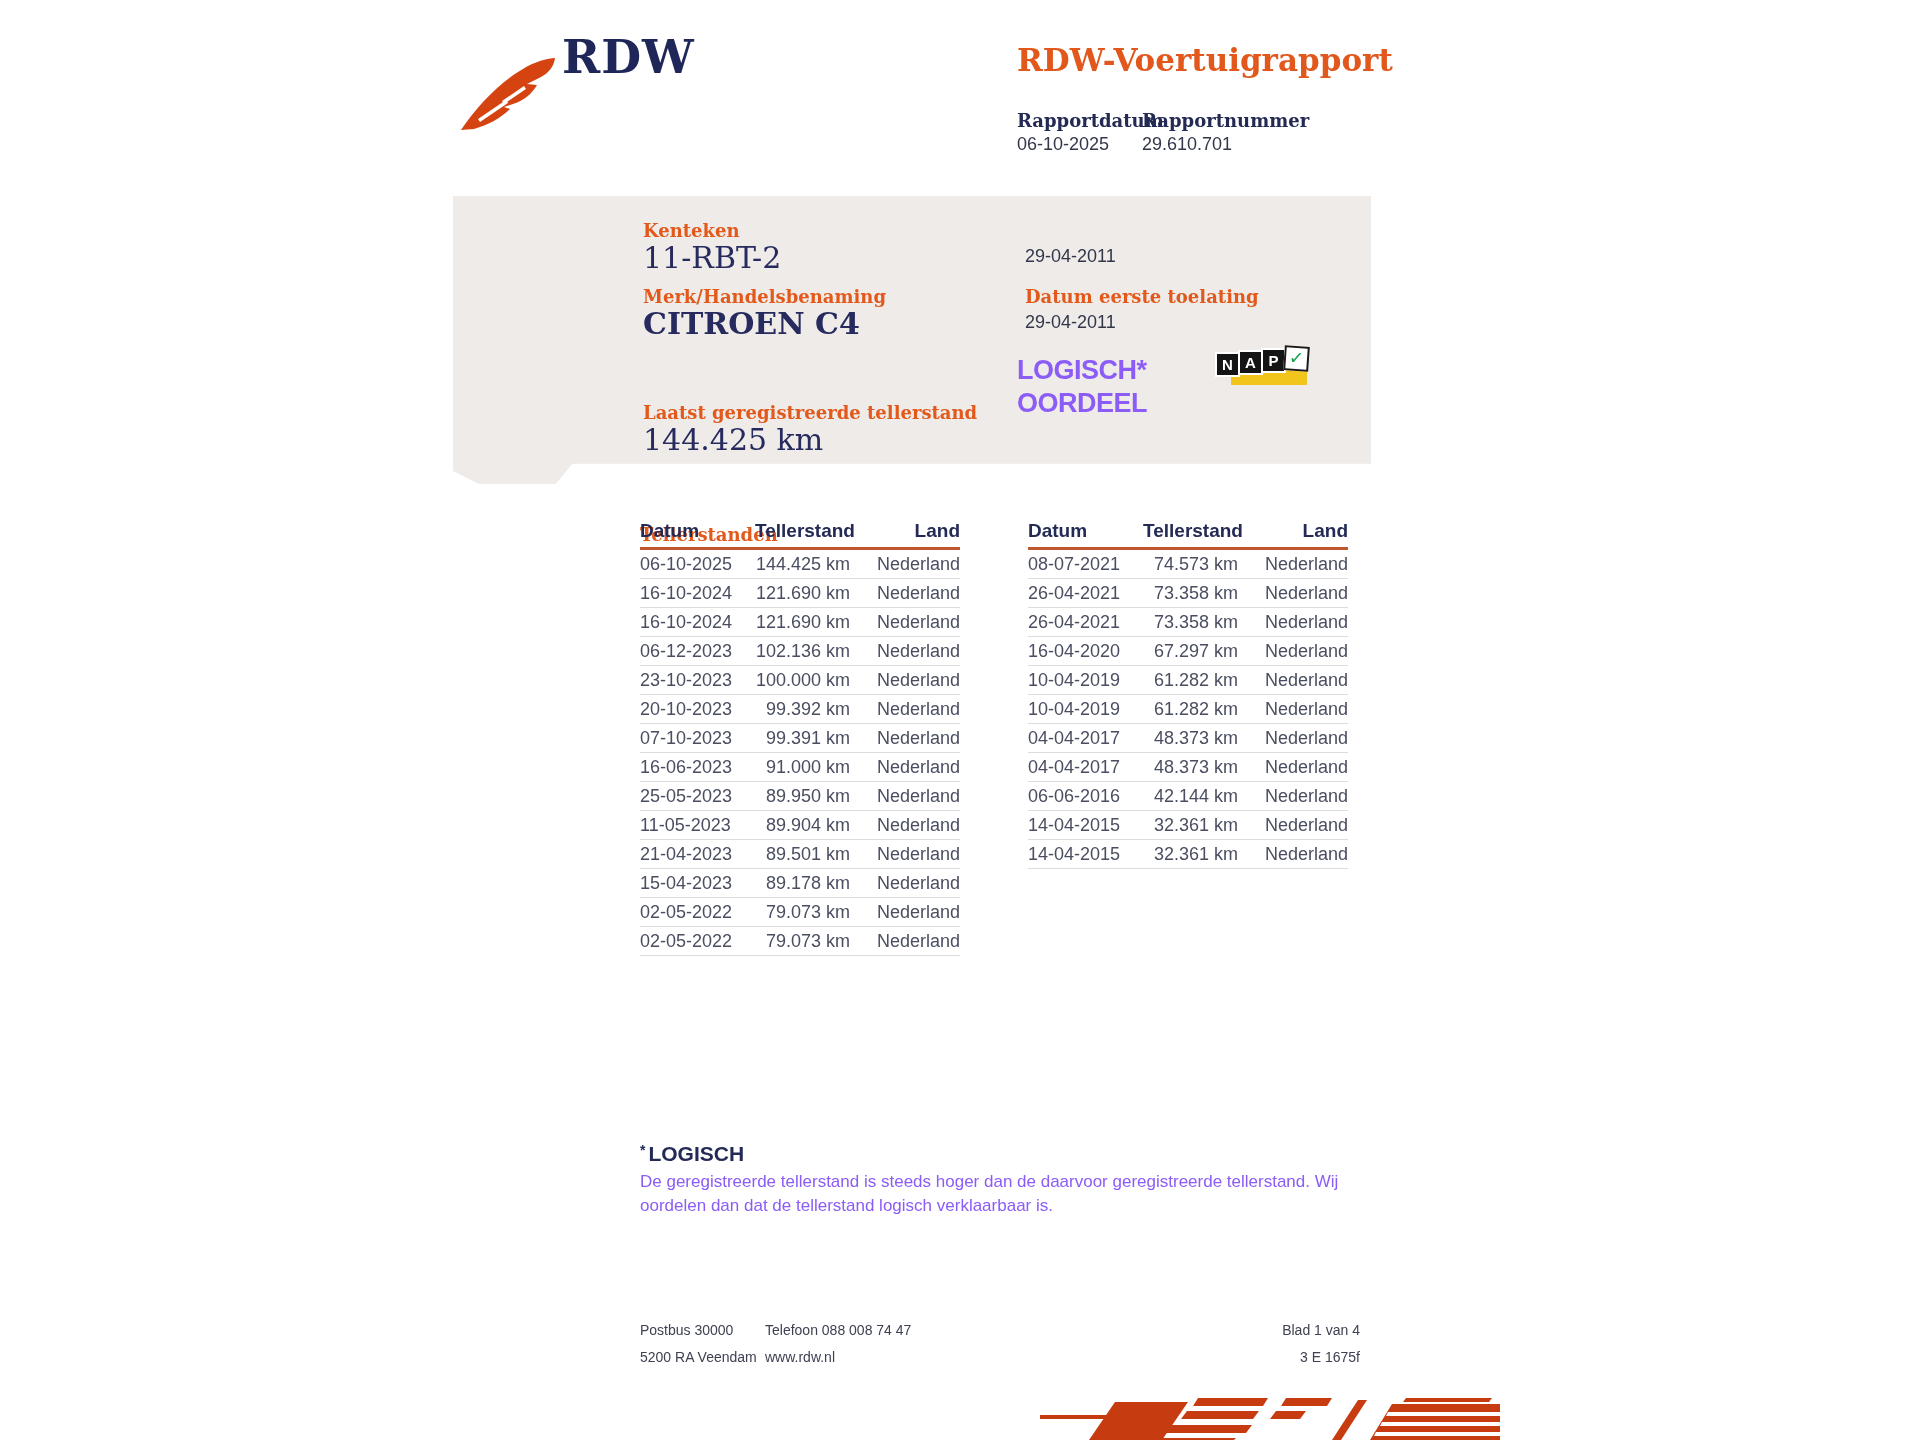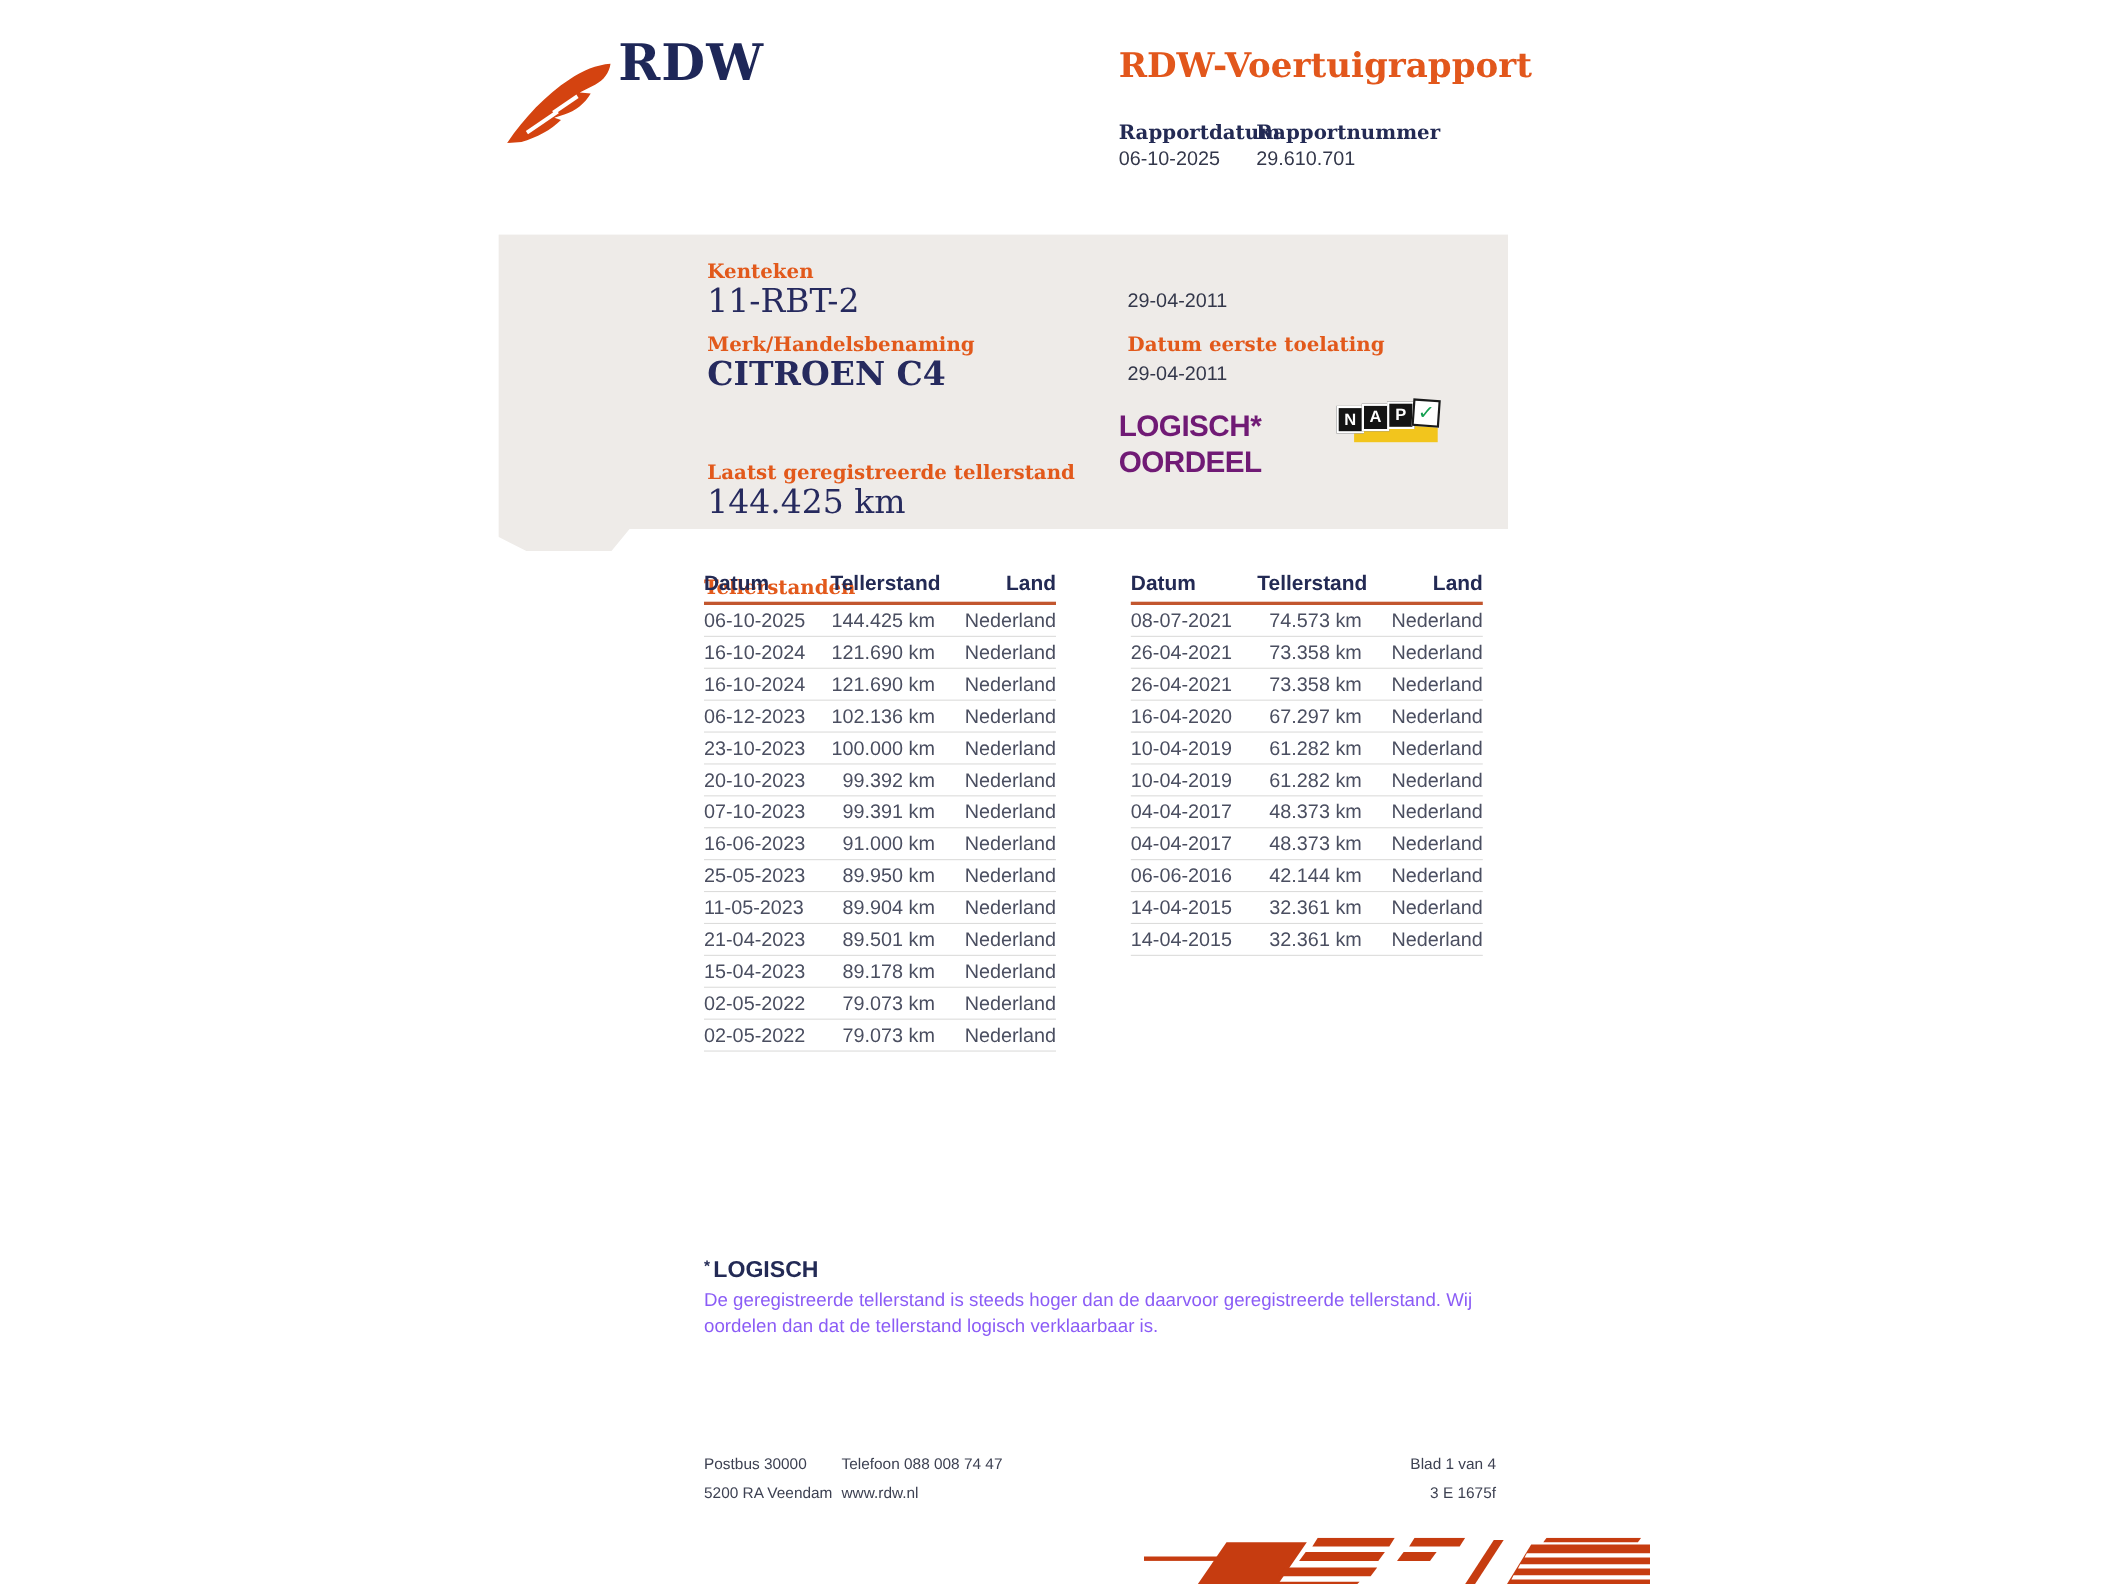--- a/index.html
+++ b/index.html
@@ -10,28 +10,28 @@
   .logo-text{position:absolute;left:562px;top:30px;font-family:"DejaVu Serif","Liberation Serif",serif;
              font-weight:bold;font-size:46px;color:#1e2758;letter-spacing:1px;}
   .doc-title{position:absolute;left:1017px;top:42px;font-family:"DejaVu Serif","Liberation Serif",serif;
              font-weight:700;font-size:31px;color:#e2571c;}
   .hlabel{position:absolute;font-family:"DejaVu Serif","Liberation Serif",serif;font-weight:bold;
           font-size:18px;color:#232a54;}
   .hvalue{position:absolute;font-size:18px;color:#33374a;}
 
   
   .graybox{position:absolute;left:453px;top:196px;width:918px;height:288px;background:#eeebe8;
-           clip-path:polygon(0 0,100% 0,100% 93%,13% 93%,11.2% 100%,2.8% 100%,0 95.5%);margin-top:17px;}
+           clip-path:polygon(0 0,100% 0,100% 93%,13% 93%,11.2% 100%,2.8% 100%,0 95.5%);}
   .olabel{position:absolute;font-family:"DejaVu Serif","Liberation Serif",serif;font-weight:bold;
           font-size:18px;color:#e2591b;}
   .bigval{position:absolute;font-family:"DejaVu Serif","Liberation Serif",serif;
           font-size:30px;color:#262a5e;}
   .smval{position:absolute;font-size:18px;color:#33374a;}
   .oordeel{position:absolute;left:564px;top:158px;font-size:27px;line-height:33px;font-weight:800;
-           color:#701a75;letter-spacing:-0.5px;}
+           color:#8b5cf6;letter-spacing:-0.5px;}
 
   
   .nap{position:absolute;left:762px;top:150px;width:100px;height:48px;}
   .nap-yellow{position:absolute;left:16px;top:17px;width:76px;height:22px;background:#f2c51d;}
   .nap-tile{position:absolute;width:25px;height:25px;box-sizing:border-box;border:2px solid #ffffff;
             background:#141414;color:#ffffff;font-weight:bold;font-size:15px;text-align:center;
             line-height:21px;}
   .nap-check{background:#ffffff;border:2px solid #1a1a1a;color:#16a052;font-size:18px;line-height:20px;
              transform:rotate(4deg);}
 

